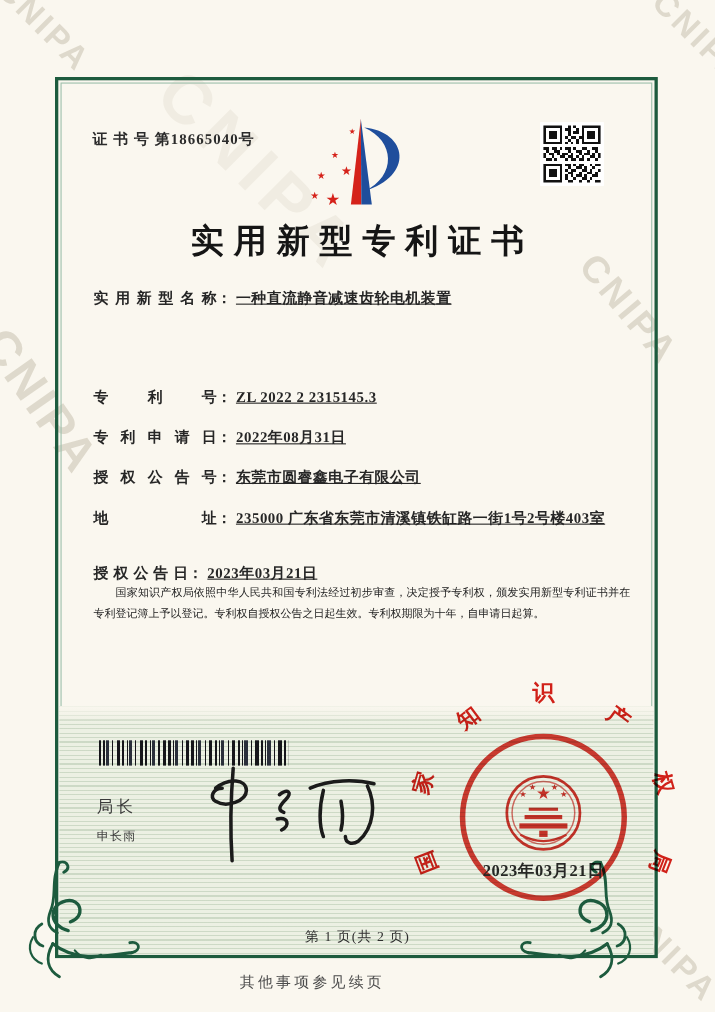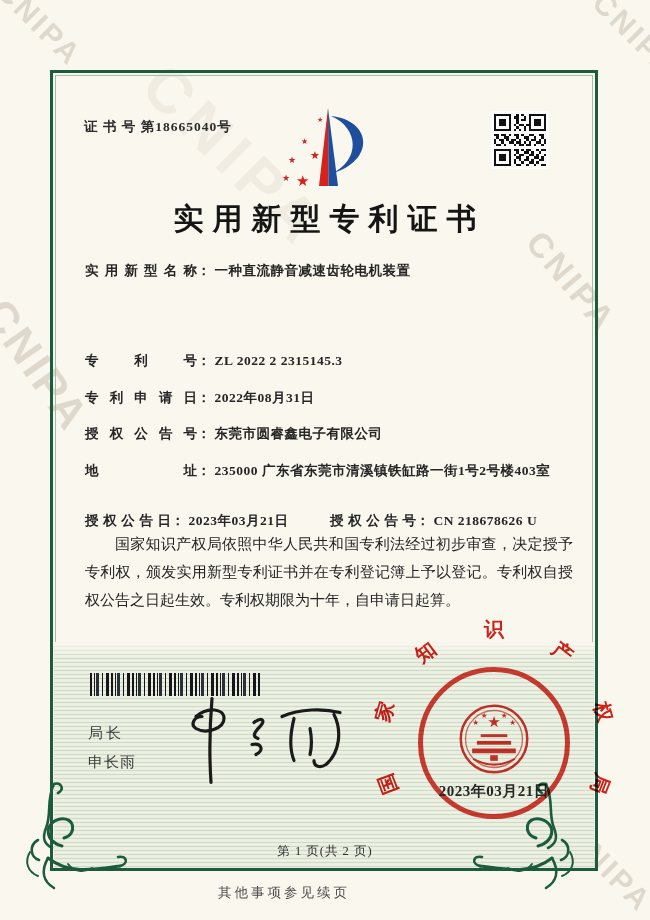--- a/index.html
+++ b/index.html
@@ -44,37 +44,37 @@
   .title { position:absolute; left:0; top:199px; width:650px; text-align:center;
            font-size:30px; font-weight:700; color:#151515; letter-spacing:9px; text-indent:9px; }
 
   .field { position:absolute; left:85px; width:505px; font-size:13.5px; color:#262626;
            font-weight:600; white-space:nowrap; }
   .flabel { display:inline-block; width:112px; text-align:justify; text-align-last:justify;
             vertical-align:bottom; }
   .flabel2 { display:inline-block; width:86px; text-align:justify; text-align-last:justify;
             vertical-align:bottom; }
   .fcolon { display:inline-block; margin-right:4px; }
-  .fvalue { letter-spacing:0.5px; }
+  .fvalue { letter-spacing:0.5px;text-decoration:underline; }
   .fpair2 { position:absolute; left:245px; top:0; }
 
-  .paras { position:absolute; left:85px; top:531px; width:488px; font-size:15px;
+  .paras { position:absolute; left:85px; top:531px; width:488px; font-size:10px;
            line-height:1.86; color:#232323; text-align:justify; }
   .paras p { text-indent:2em; margin-bottom:3px; }
 
   .barcode { position:absolute; left:90px; top:673px; width:172px; height:23px;
      background:repeating-linear-gradient(90deg,
        #15151a 0 2px, transparent 2px 4px, #15151a 4px 5px, transparent 5px 6px,
        #2a2f3a 6px 9px, transparent 9px 12px, #15151a 12px 13px, transparent 13px 16px,
        #15151a 16px 19px, transparent 19px 21px); }
 
   .sig-role { position:absolute; left:88px; top:724px; font-family:"Liberation Sans",sans-serif;
               font-size:15px; color:#3a3a3a; letter-spacing:3px; }
   .sig-name { position:absolute; left:88px; top:753px; font-family:"Liberation Sans",sans-serif;
-              font-size:15px; color:#3a3a3a; letter-spacing:1px; }
+              font-size:11px; color:#3a3a3a; letter-spacing:1px; }
   .sig-hand { position:absolute; left:182px; top:694px; width:170px; height:96px; }
 
   
   .seal { position:absolute; left:418px; top:667px; width:152px; height:152px; z-index:3;
           mix-blend-mode:multiply; }
   .seal-ring { position:absolute; inset:0; border:5px solid rgba(213,34,25,0.88);
                border-radius:50%; }
   .seal-char { position:absolute; left:65px; top:7px; width:22px; height:22px;
                text-align:center; font-size:20px; font-weight:700; color:#d5221a;
                transform-origin:11px 69px; }
@@ -155,23 +155,20 @@
     <span class="flabel">专利申请日</span><span class="fcolon">：</span><span class="fvalue">2022年08月31日</span>
   </div>
   <div class="field z" style="top:425px">
     <span class="flabel">授权公告号</span><span class="fcolon">：</span><span class="fvalue">东莞市圆睿鑫电子有限公司</span>
   </div>
   <div class="field z" style="top:462px">
     <span class="flabel">地址</span><span class="fcolon">：</span><span class="fvalue">235000 广东省东莞市清溪镇铁缸路一街1号2号楼403室</span>
   </div>
   <div class="field z" style="top:512px">
     <span class="flabel2">授权公告日</span><span class="fcolon">：</span><span class="fvalue">2023年03月21日</span>
-    <span class="fpair2">
-      <span class="flabel2">授权公告号</span><span class="fcolon">：</span><span class="fvalue">CN 218678626 U</span>
-    </span>
   </div>
 
   <div class="paras z">
     <p>国家知识产权局依照中华人民共和国专利法经过初步审查，决定授予专利权，颁发实用新型专利证书并在专利登记簿上予以登记。专利权自授权公告之日起生效。专利权期限为十年，自申请日起算。</p>
   </div>
 
   <div class="barcode z"></div>
 
   <div class="sig-role z">局长</div>
   <div class="sig-name z">申长雨</div>

